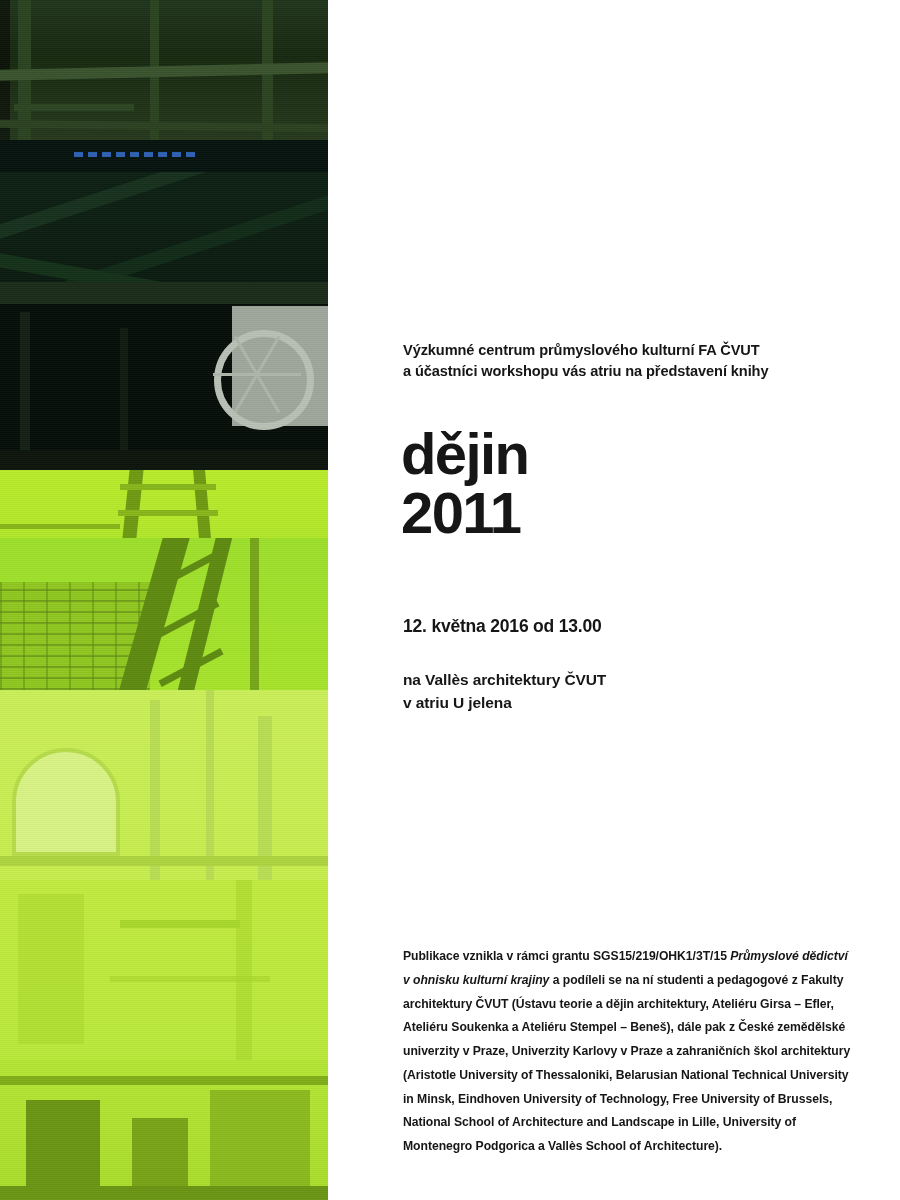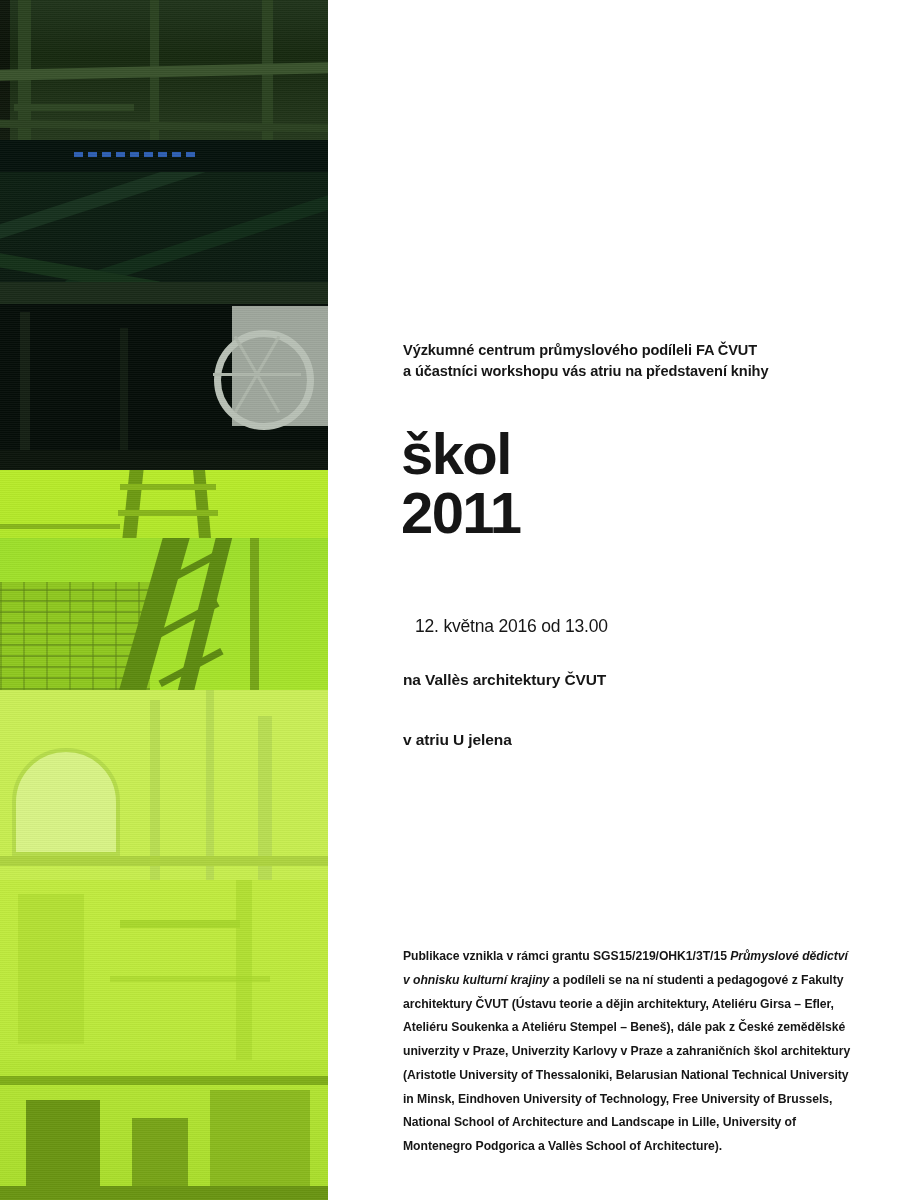--- a/index.html
+++ b/index.html
@@ -148,35 +148,35 @@
     left: -2px;
     font-size: 58px;
     font-weight: bold;
     line-height: 1.02;
     letter-spacing: -1.6px;
   }
   .title .l2 { display: block; }
   .datetime {
     position: absolute;
     top: 616px;
-    left: 12px;
+    left: 0;
     font-size: 17.5px;
-    font-weight: normal;
+    font-weight: bold;
     letter-spacing: -0.2px;
   }
   .venue {
     position: absolute;
     top: 668px;
     left: 0;
     font-size: 15.5px;
     font-weight: bold;
     line-height: 1.5;
     letter-spacing: -0.1px;
   }
-  .venue .l2 { display: block; margin-top: 37px; }
+  .venue .l2 { display: block; }
   .credits {
     position: absolute;
     top: 945px;
     left: 0;
     width: 448px;
     font-size: 12.2px;
     font-weight: bold;
     line-height: 1.95;
     letter-spacing: -0.05px;
   }
@@ -271,26 +271,26 @@
       <div class="m" style="left:210px; top:30px; width:100px; height:110px; opacity:.75;"></div>
       <div class="d" style="left:0; top:126px; width:328px; height:14px;"></div>
     </div>
 
     <div class="grain"></div>
   </div>
 
   <div class="content">
 
     <div class="invite">
-      <span>Výzkumné centrum průmyslového podíleli FA ČVUT</span><br>
+      <span>Výzkumné centrum průmyslového kulturní FA ČVUT</span><br>
       <span>a účastníci workshopu vás atriu na představení knihy</span>
     </div>
 
     <div class="title">
-      <span>škol</span>
+      <span>dějin</span>
       <span class="l2">2011</span>
     </div>
 
     <div class="datetime">12. května 2016 od 13.00</div>
 
     <div class="venue">
       <span>na Vallès architektury ČVUT</span>
       <span class="l2">v atriu U jelena</span>
     </div>
 

